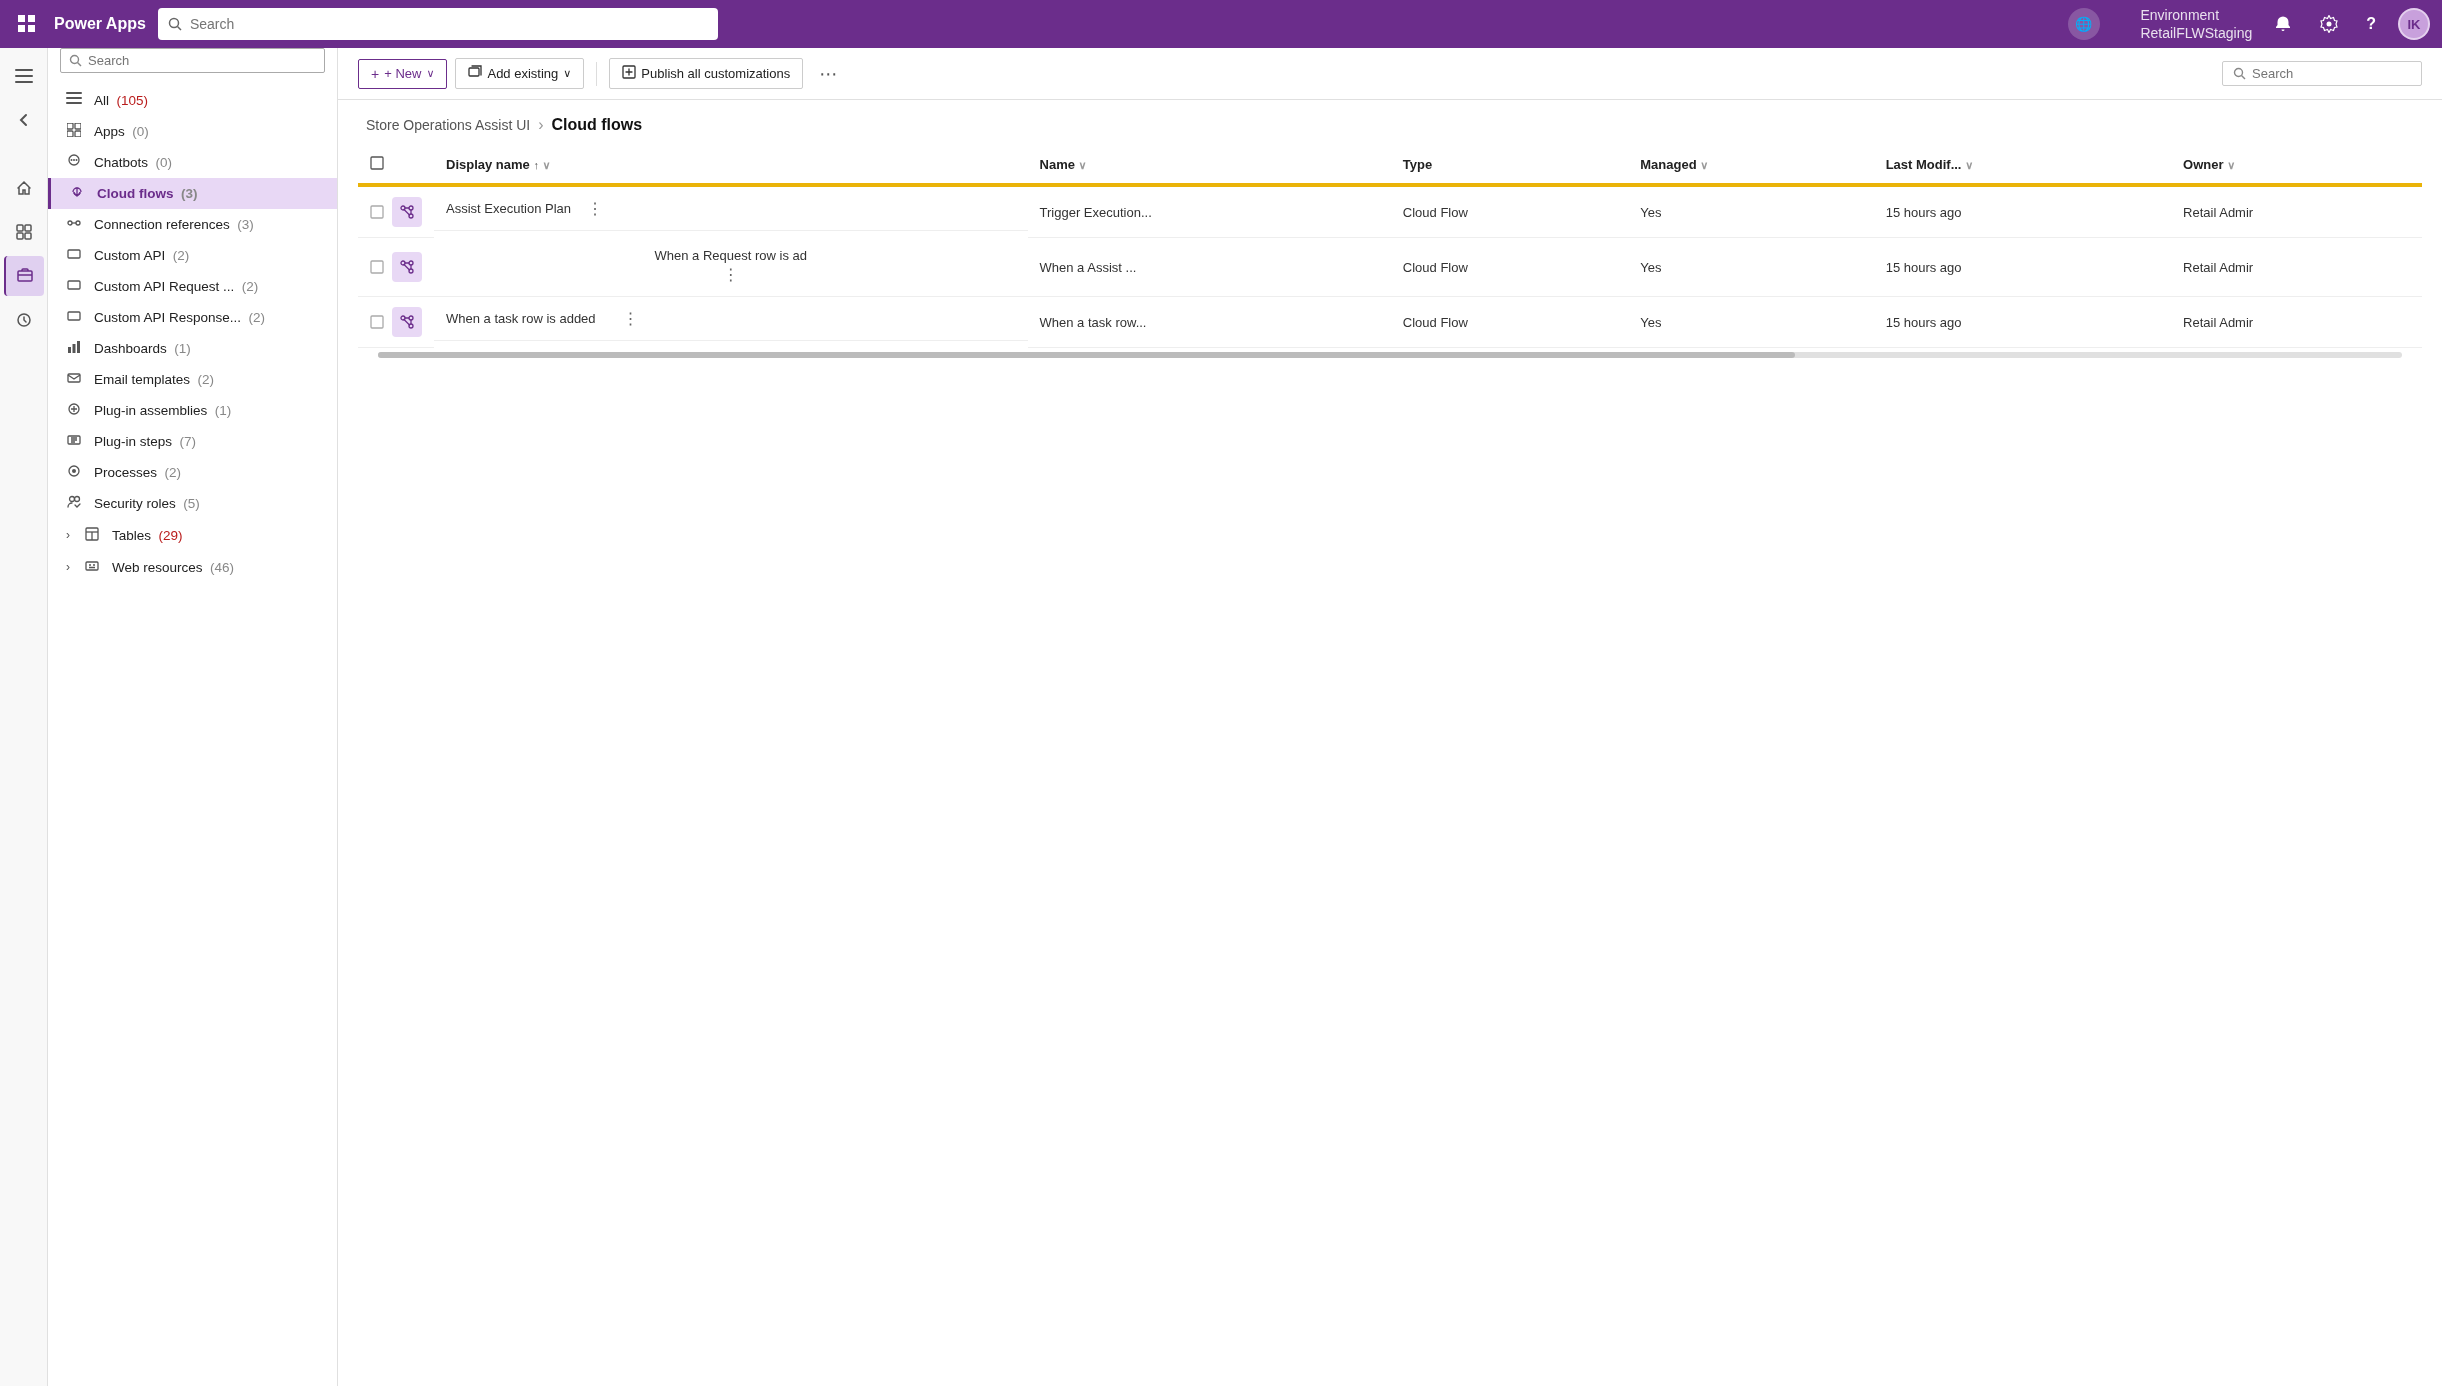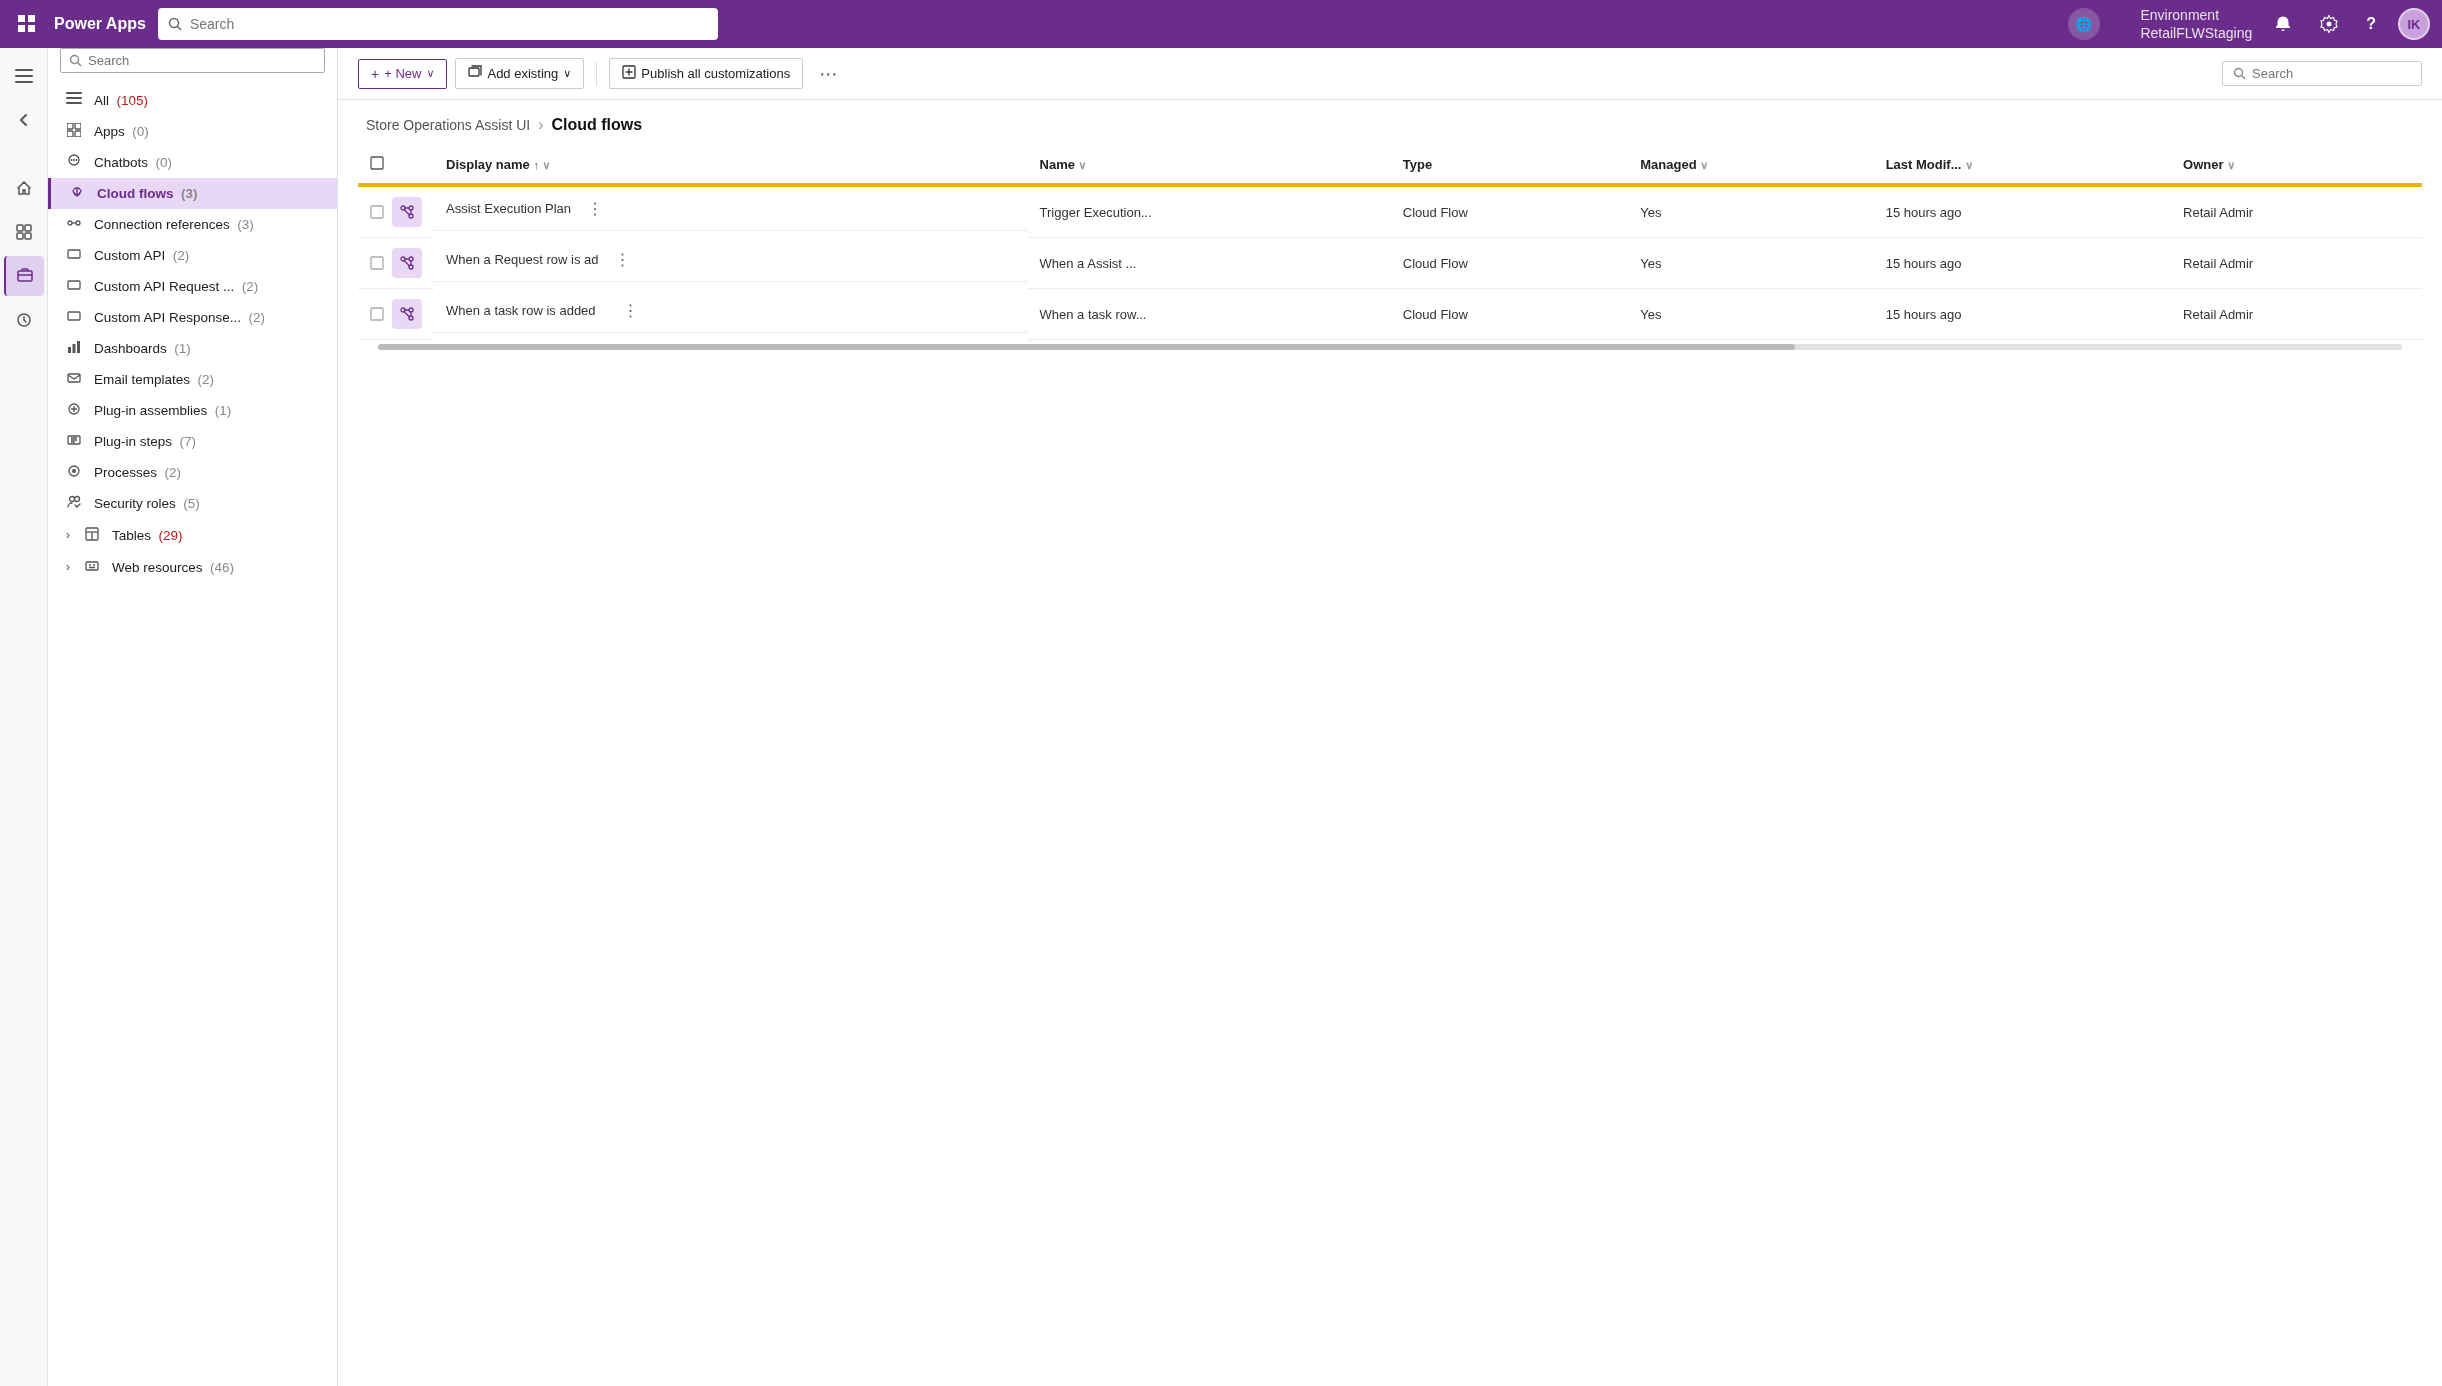--- a/index.html
+++ b/index.html
@@ -723,21 +723,21 @@
             <svg width="14" height="14" viewBox="0 0 14 14" fill="none">
               <circle cx="3" cy="3" r="2" stroke="#6b2d8b" stroke-width="1.3"></circle>
               <circle cx="11" cy="11" r="2" stroke="#6b2d8b" stroke-width="1.3"></circle>
               <circle cx="11" cy="3" r="2" stroke="#6b2d8b" stroke-width="1.3"></circle>
               <path d="M5 3h4M11 5v4" stroke="#6b2d8b" stroke-width="1.3" stroke-linecap="round"></path>
               <path d="M4 4.5l5.5 5.5" stroke="#6b2d8b" stroke-width="1.3" stroke-linecap="round"></path>
             </svg>
           </div>
         </div>
       </td>
-      <td style="display:flex;align-items:center;gap:10px;padding:10px 12px;">
+      <td style="display:flex;align-items:center;padding:10px 12px;flex-direction:column;">
         <span>When a Request row is ad</span>
         <button class="more-btn">⋮</button>
       </td>
       <td>When a Assist ...</td>
       <td>Cloud Flow</td>
       <td>Yes</td>
       <td>15 hours ago</td>
       <td>Retail Admir</td>
     </tr>
             <tr>

